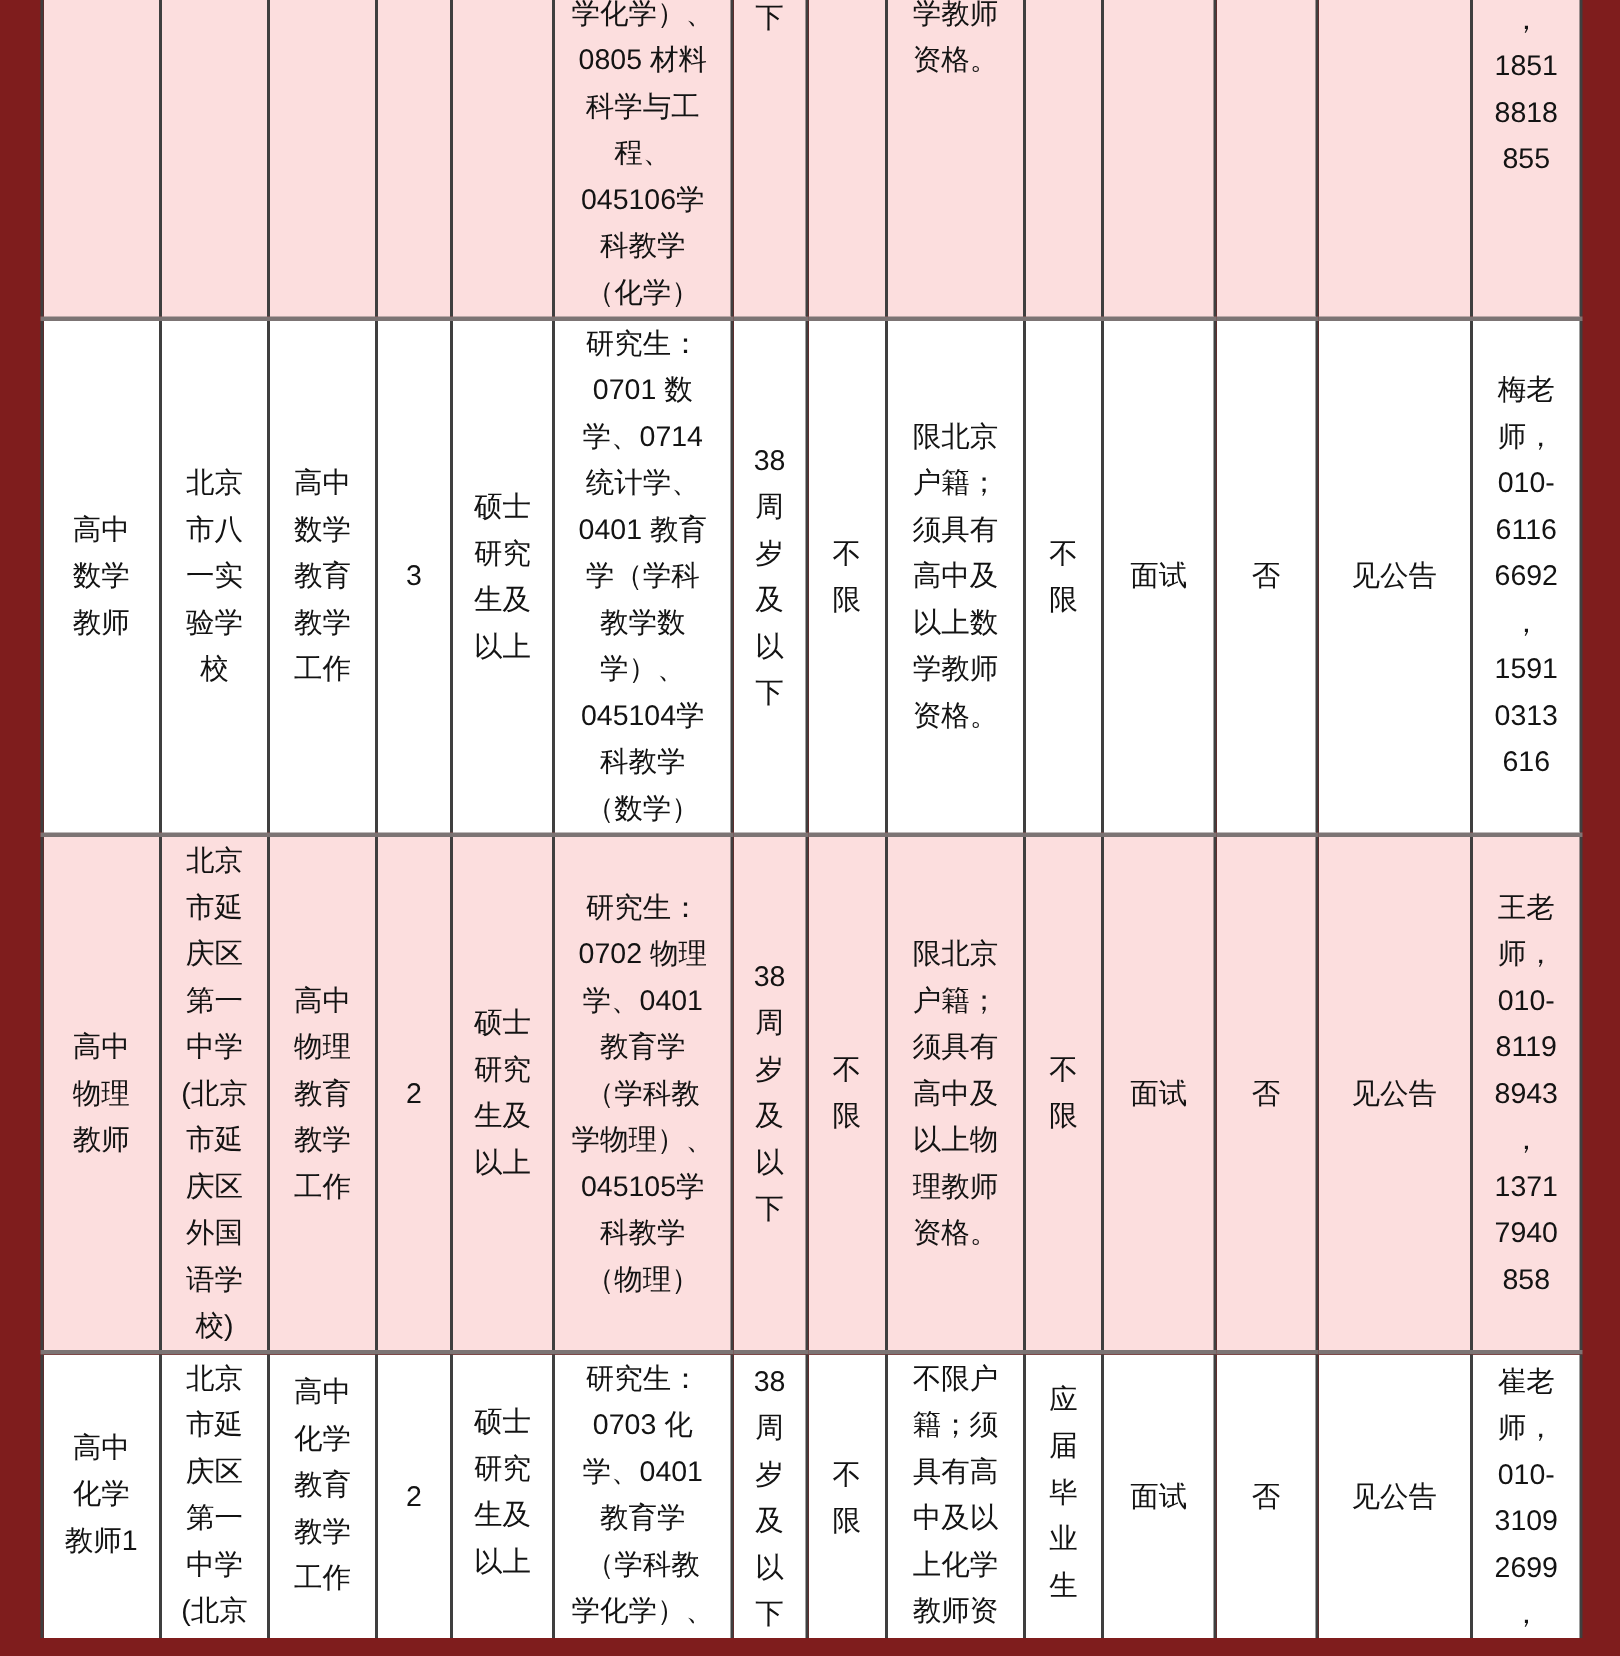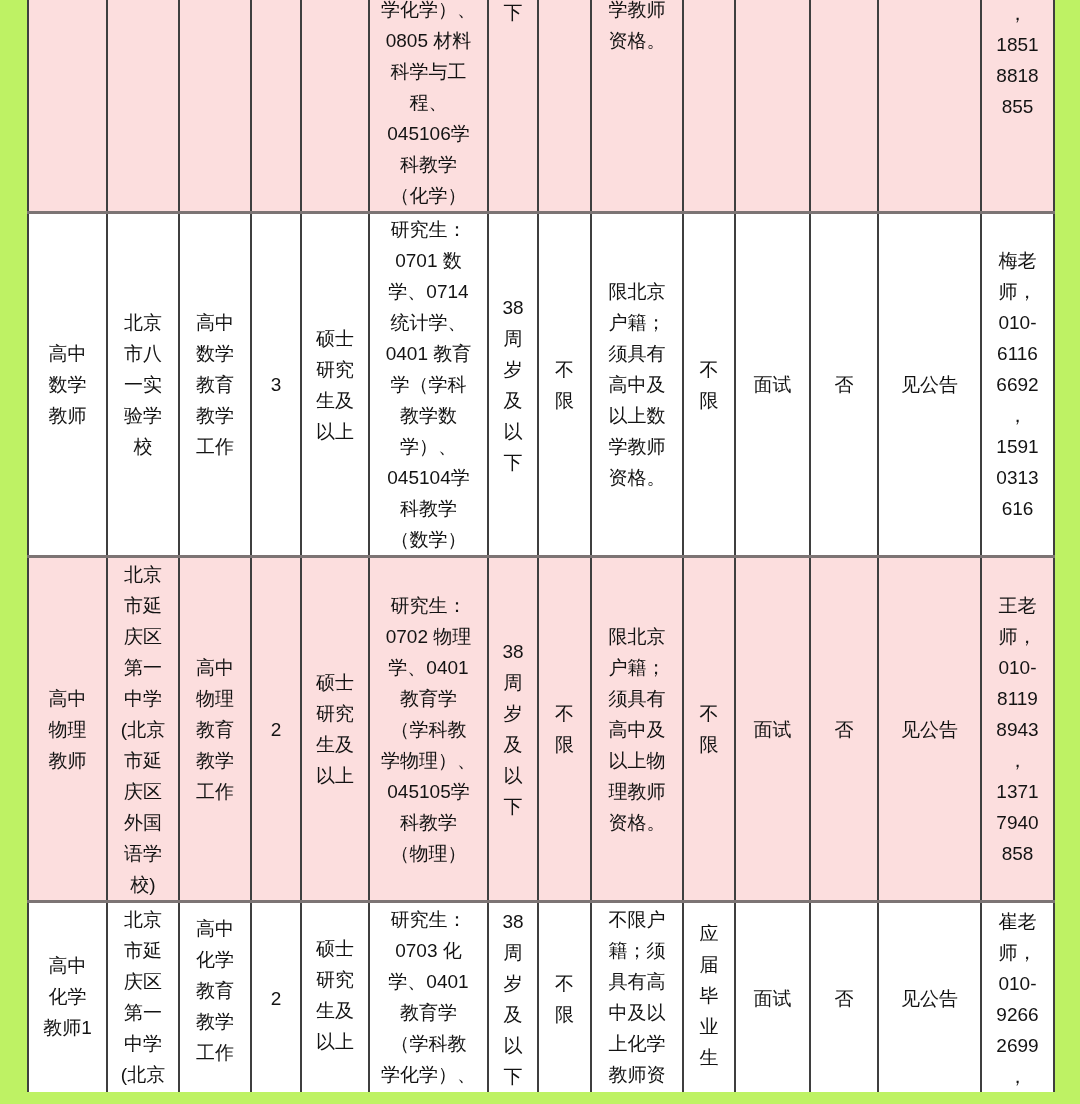--- a/index.html
+++ b/index.html
@@ -1,16 +1,16 @@
 <!DOCTYPE html>
 <html><head>
 <meta charset="utf-8">
 <style>
   html,body{margin:0;padding:0;background:#fff;}
-  .page{width:1080px;height:1104px;overflow:hidden;background:#bef264;position:relative;}
+  .page{width:1080px;height:1104px;overflow:hidden;background:#7f1d1d;position:relative;}
   table.rec{border-collapse:collapse;table-layout:fixed;margin-left:27px;width:1026px;
     font-family:"Liberation Sans","DejaVu Sans",sans-serif;color:#131313;}
   td{border:2px solid #3f3f3f;border-top:3px solid #7c7474;border-bottom:3px solid #7c7474;
     padding:0;text-align:center;vertical-align:middle;font-size:19px;line-height:31px;overflow:hidden;}
   .cv{white-space:pre-line;}
   tr.pink td{background:#fcdede;}
   tr.white td{background:#ffffff;}
   tr.r1{height:208px;}
   tr.r2{height:344px;}
   tr.r3{height:345px;}
@@ -354,20 +354,20 @@
         <td>
             <div class="cv pt80">否</div>
           </td>
         <td>
             <div class="cv pt80">见公告</div>
           </td>
         <td>
             <div class="cv pt3">崔老
 师，
 010-
-9266
+3109
 2699
 ，</div>
           </td>
       </tr>
     </tbody>
   </table>
 </div>
 
 </body></html>

